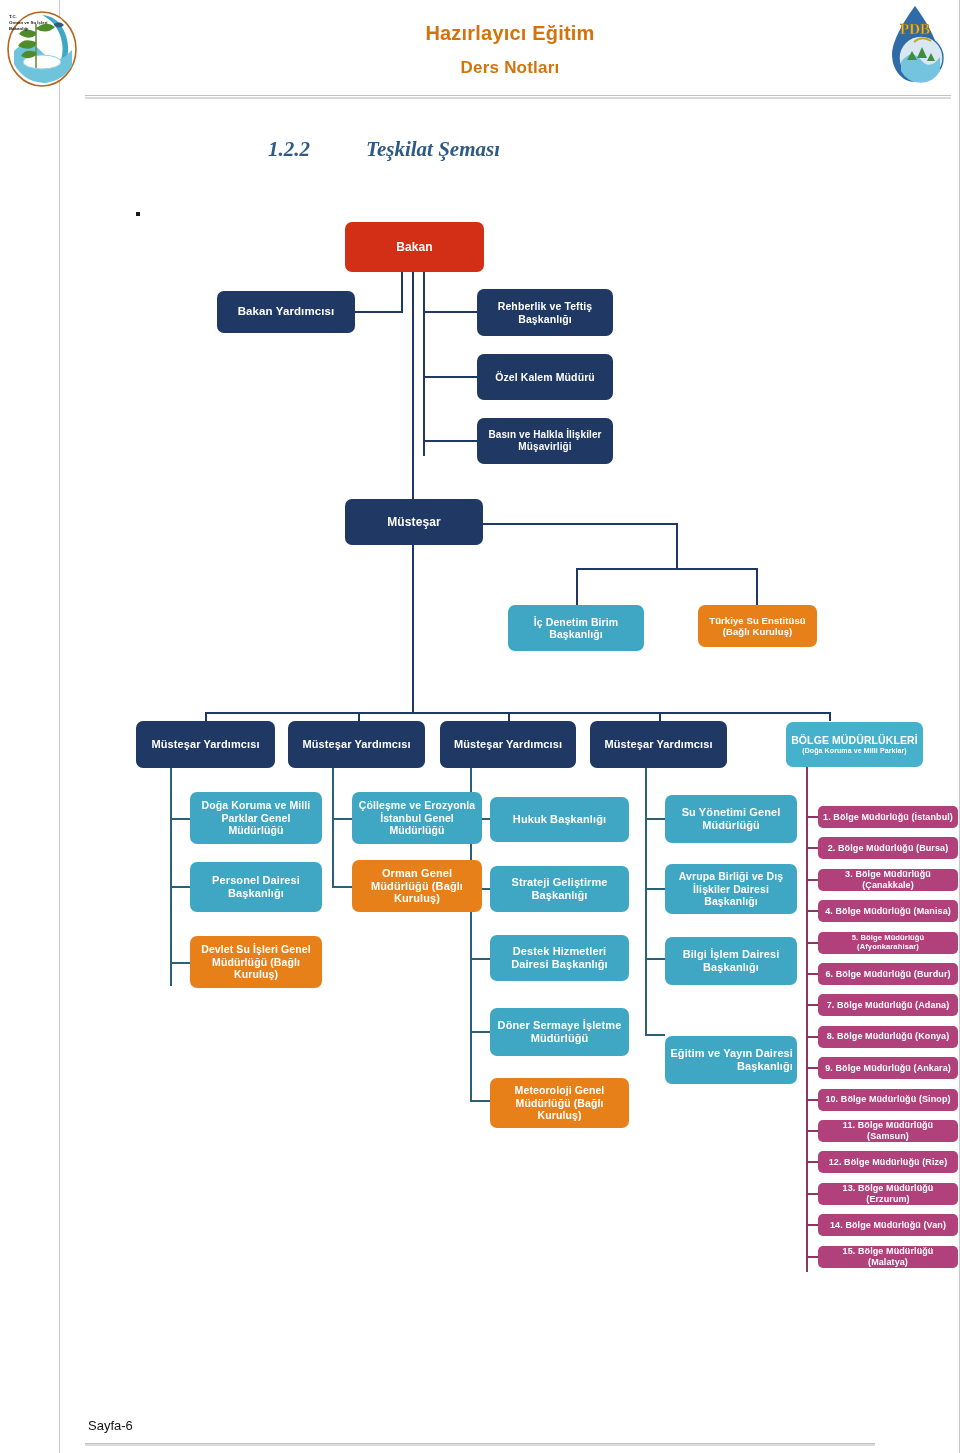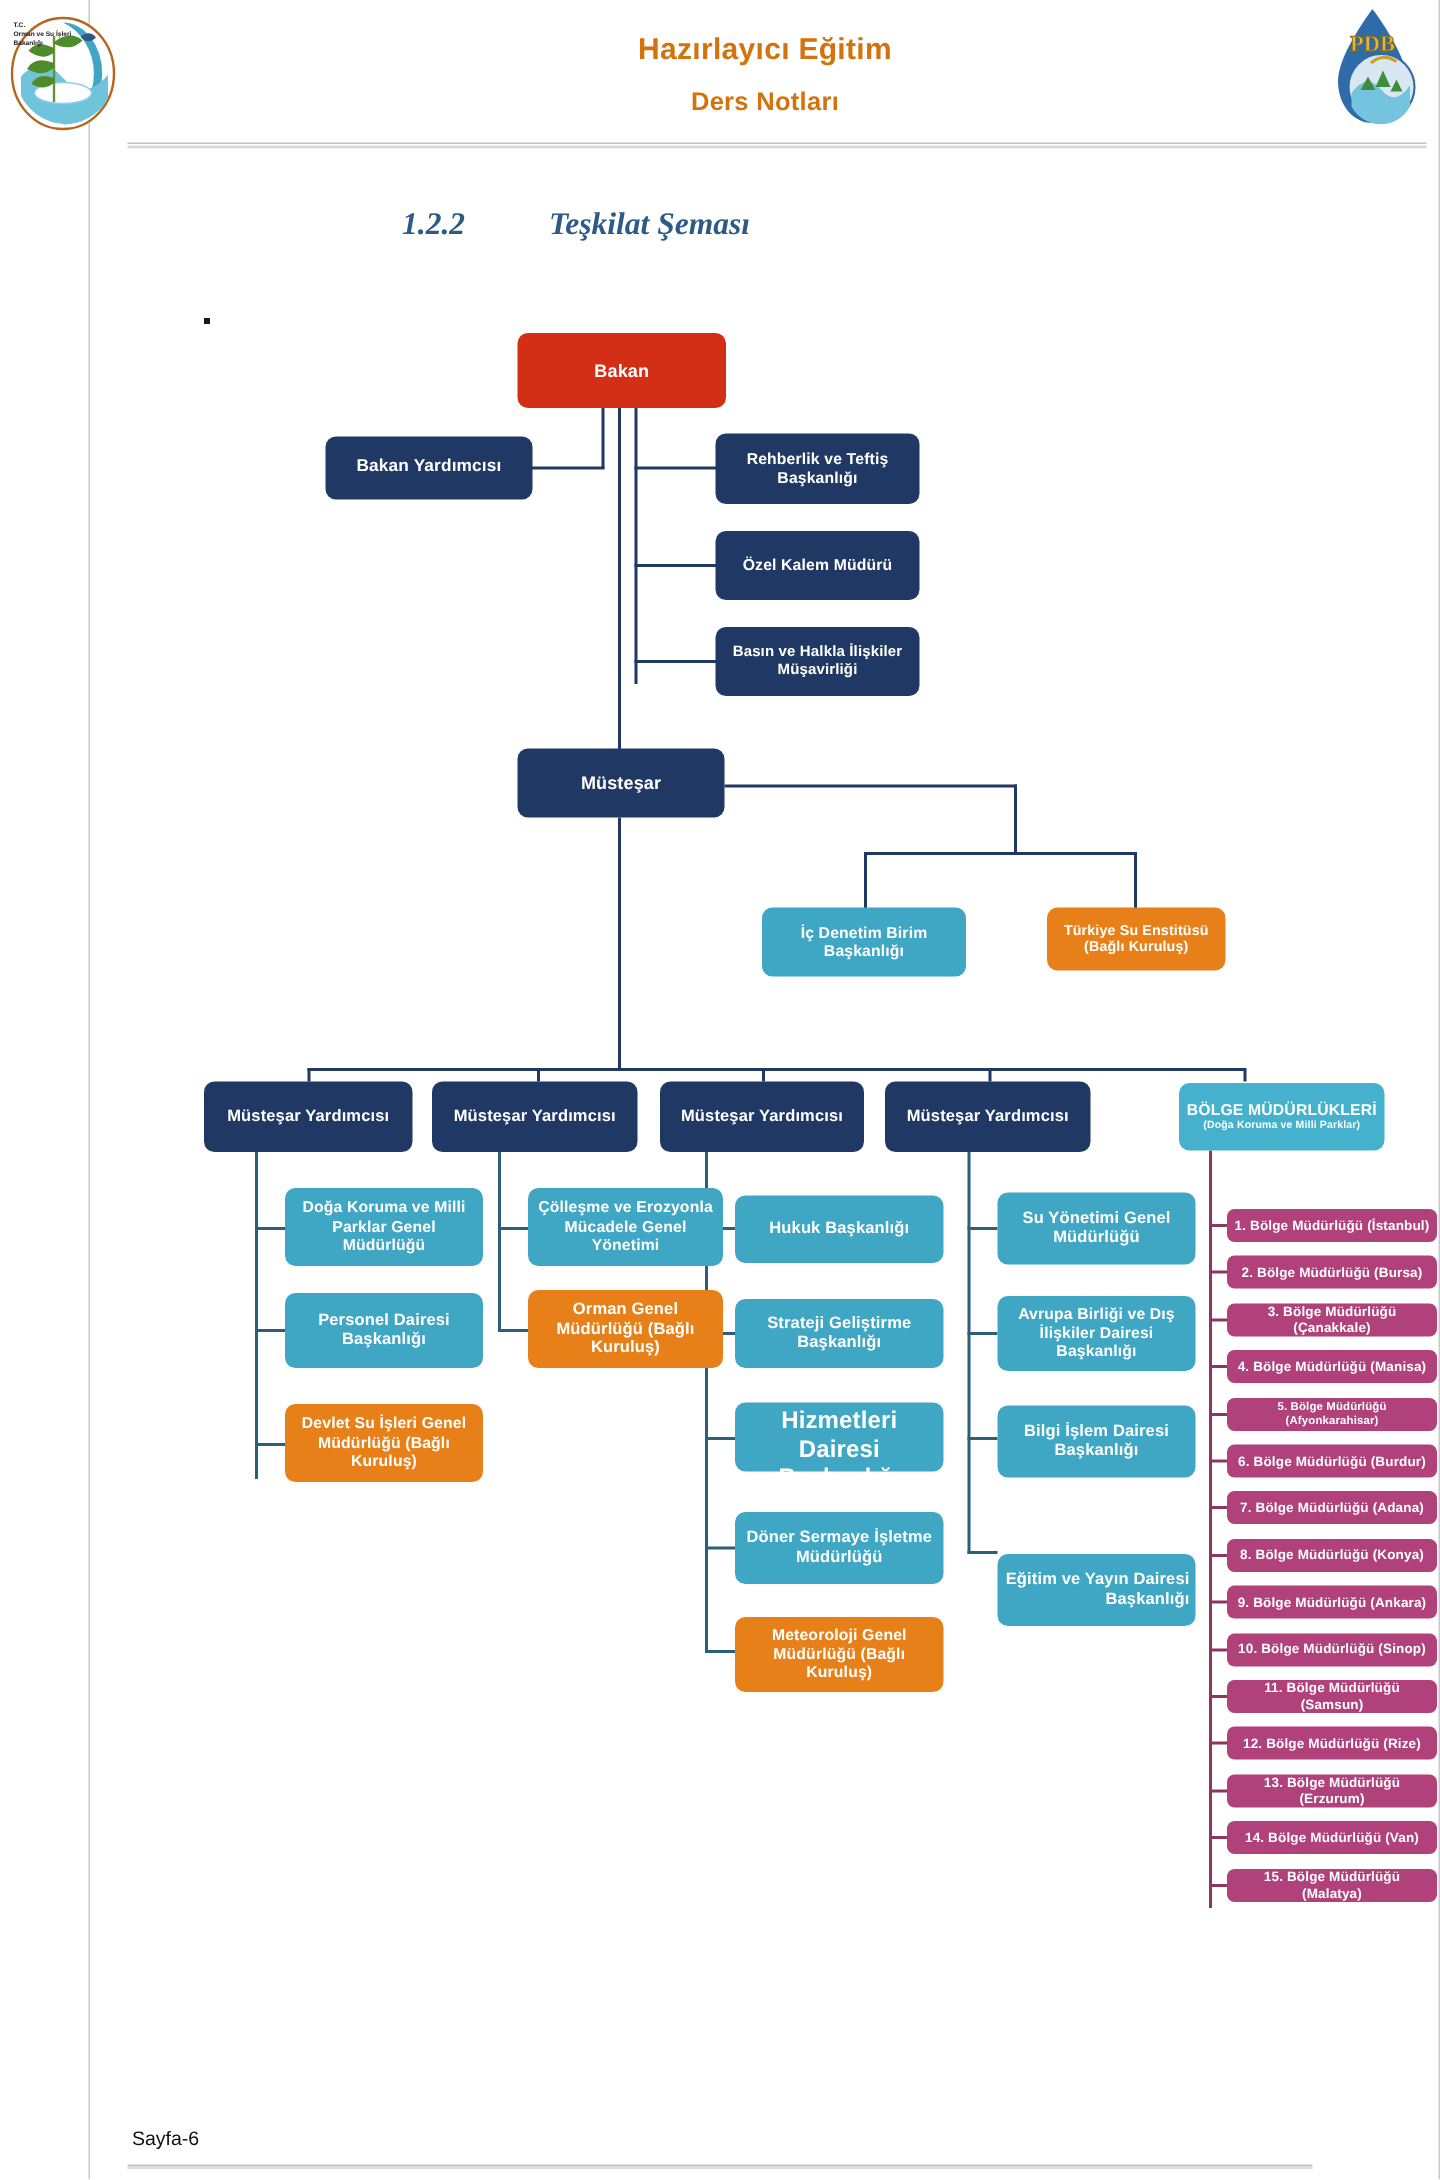--- a/index.html
+++ b/index.html
@@ -217,33 +217,33 @@
     <div class="ln lnh ln-teal" style="left:170px;top:962px;width:20px;"></div>
 
     <div class="node n-teal" style="left:190px;top:792px;width:132px;height:52px;font-size:10.5px;">Doğa Koruma ve Milli Parklar Genel Müdürlüğü</div>
     <div class="node n-teal" style="left:190px;top:862px;width:132px;height:50px;font-size:11px;">Personel Dairesi Başkanlığı</div>
     <div class="node n-orange" style="left:190px;top:936px;width:132px;height:52px;font-size:10.5px;">Devlet Su İşleri Genel Müdürlüğü (Bağlı Kuruluş)</div>
 
     <div class="ln lnv ln-teal" style="left:332px;top:768px;height:120px;"></div>
     <div class="ln lnh ln-teal" style="left:332px;top:818px;width:20px;"></div>
     <div class="ln lnh ln-teal" style="left:332px;top:886px;width:20px;"></div>
 
-    <div class="node n-teal" style="left:352px;top:792px;width:130px;height:52px;font-size:10.5px;">Çölleşme ve Erozyonla Mücadele Genel Yönetimi</div>
+    <div class="node n-teal" style="left:352px;top:792px;width:130px;height:52px;font-size:10.5px;">Çölleşme ve Erozyonla İstanbul Genel Müdürlüğü</div>
     <div class="node n-orange" style="left:352px;top:860px;width:130px;height:52px;font-size:11px;">Orman Genel Müdürlüğü (Bağlı Kuruluş)</div>
 
     <div class="ln lnv ln-teal" style="left:470px;top:768px;height:334px;"></div>
     <div class="ln lnh ln-teal" style="left:470px;top:818px;width:20px;"></div>
     <div class="ln lnh ln-teal" style="left:470px;top:888px;width:20px;"></div>
     <div class="ln lnh ln-teal" style="left:470px;top:958px;width:20px;"></div>
     <div class="ln lnh ln-teal" style="left:470px;top:1031px;width:20px;"></div>
     <div class="ln lnh ln-teal" style="left:470px;top:1100px;width:20px;"></div>
 
     <div class="node n-teal" style="left:490px;top:797px;width:139px;height:45px;font-size:11px;">Hukuk Başkanlığı</div>
     <div class="node n-teal" style="left:490px;top:866px;width:139px;height:46px;font-size:11px;text-align:center;">Strateji Geliştirme Başkanlığı</div>
-    <div class="node n-teal" style="left:490px;top:935px;width:139px;height:46px;font-size:16px;">Destek Hizmetleri Dairesi Başkanlığı</div>
+    <div class="node n-teal" style="left:490px;top:935px;width:139px;height:46px;font-size:11px;">Destek Hizmetleri Dairesi Başkanlığı</div>
     <div class="node n-teal" style="left:490px;top:1008px;width:139px;height:48px;font-size:11px;">Döner Sermaye İşletme Müdürlüğü</div>
     <div class="node n-orange" style="left:490px;top:1078px;width:139px;height:50px;font-size:10.5px;">Meteoroloji Genel Müdürlüğü (Bağlı Kuruluş)</div>
 
     <div class="ln lnv ln-teal" style="left:645px;top:768px;height:268px;"></div>
     <div class="ln lnh ln-teal" style="left:645px;top:818px;width:20px;"></div>
     <div class="ln lnh ln-teal" style="left:645px;top:888px;width:20px;"></div>
     <div class="ln lnh ln-teal" style="left:645px;top:958px;width:20px;"></div>
     <div class="ln lnh ln-teal" style="left:645px;top:1034px;width:20px;"></div>
 
     <div class="node n-teal" style="left:665px;top:795px;width:132px;height:48px;font-size:11px;">Su Yönetimi Genel Müdürlüğü</div>

